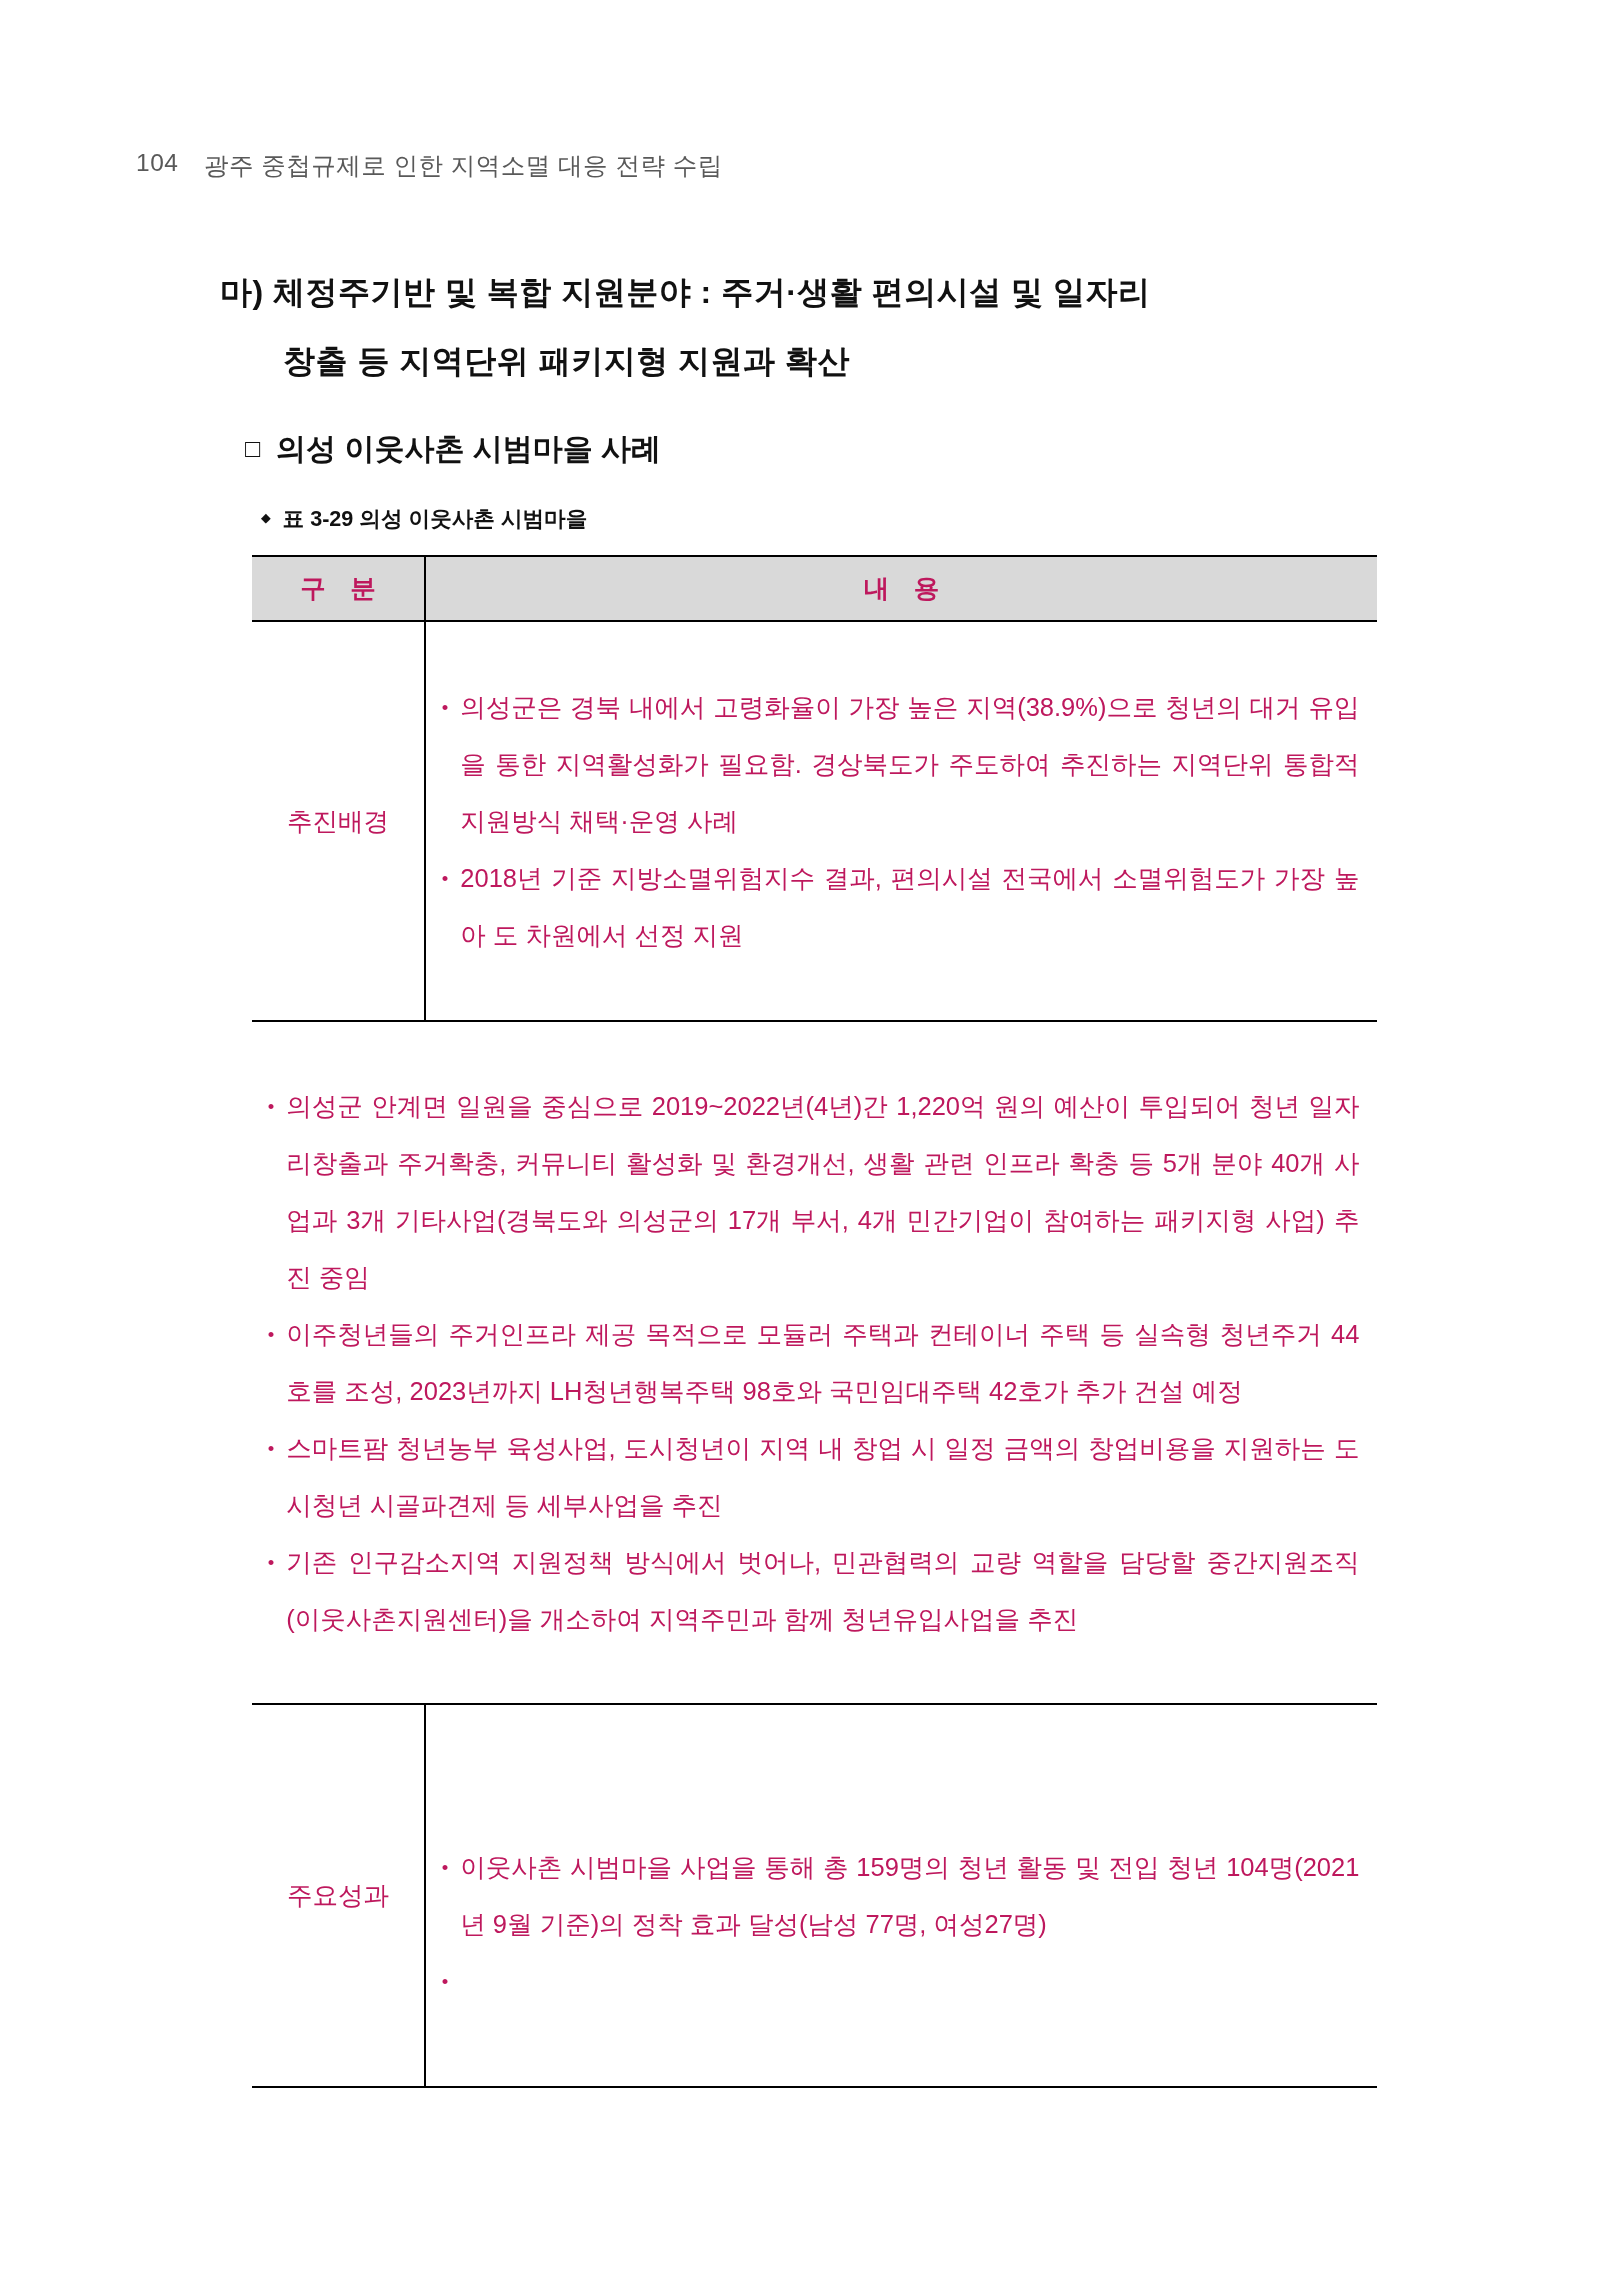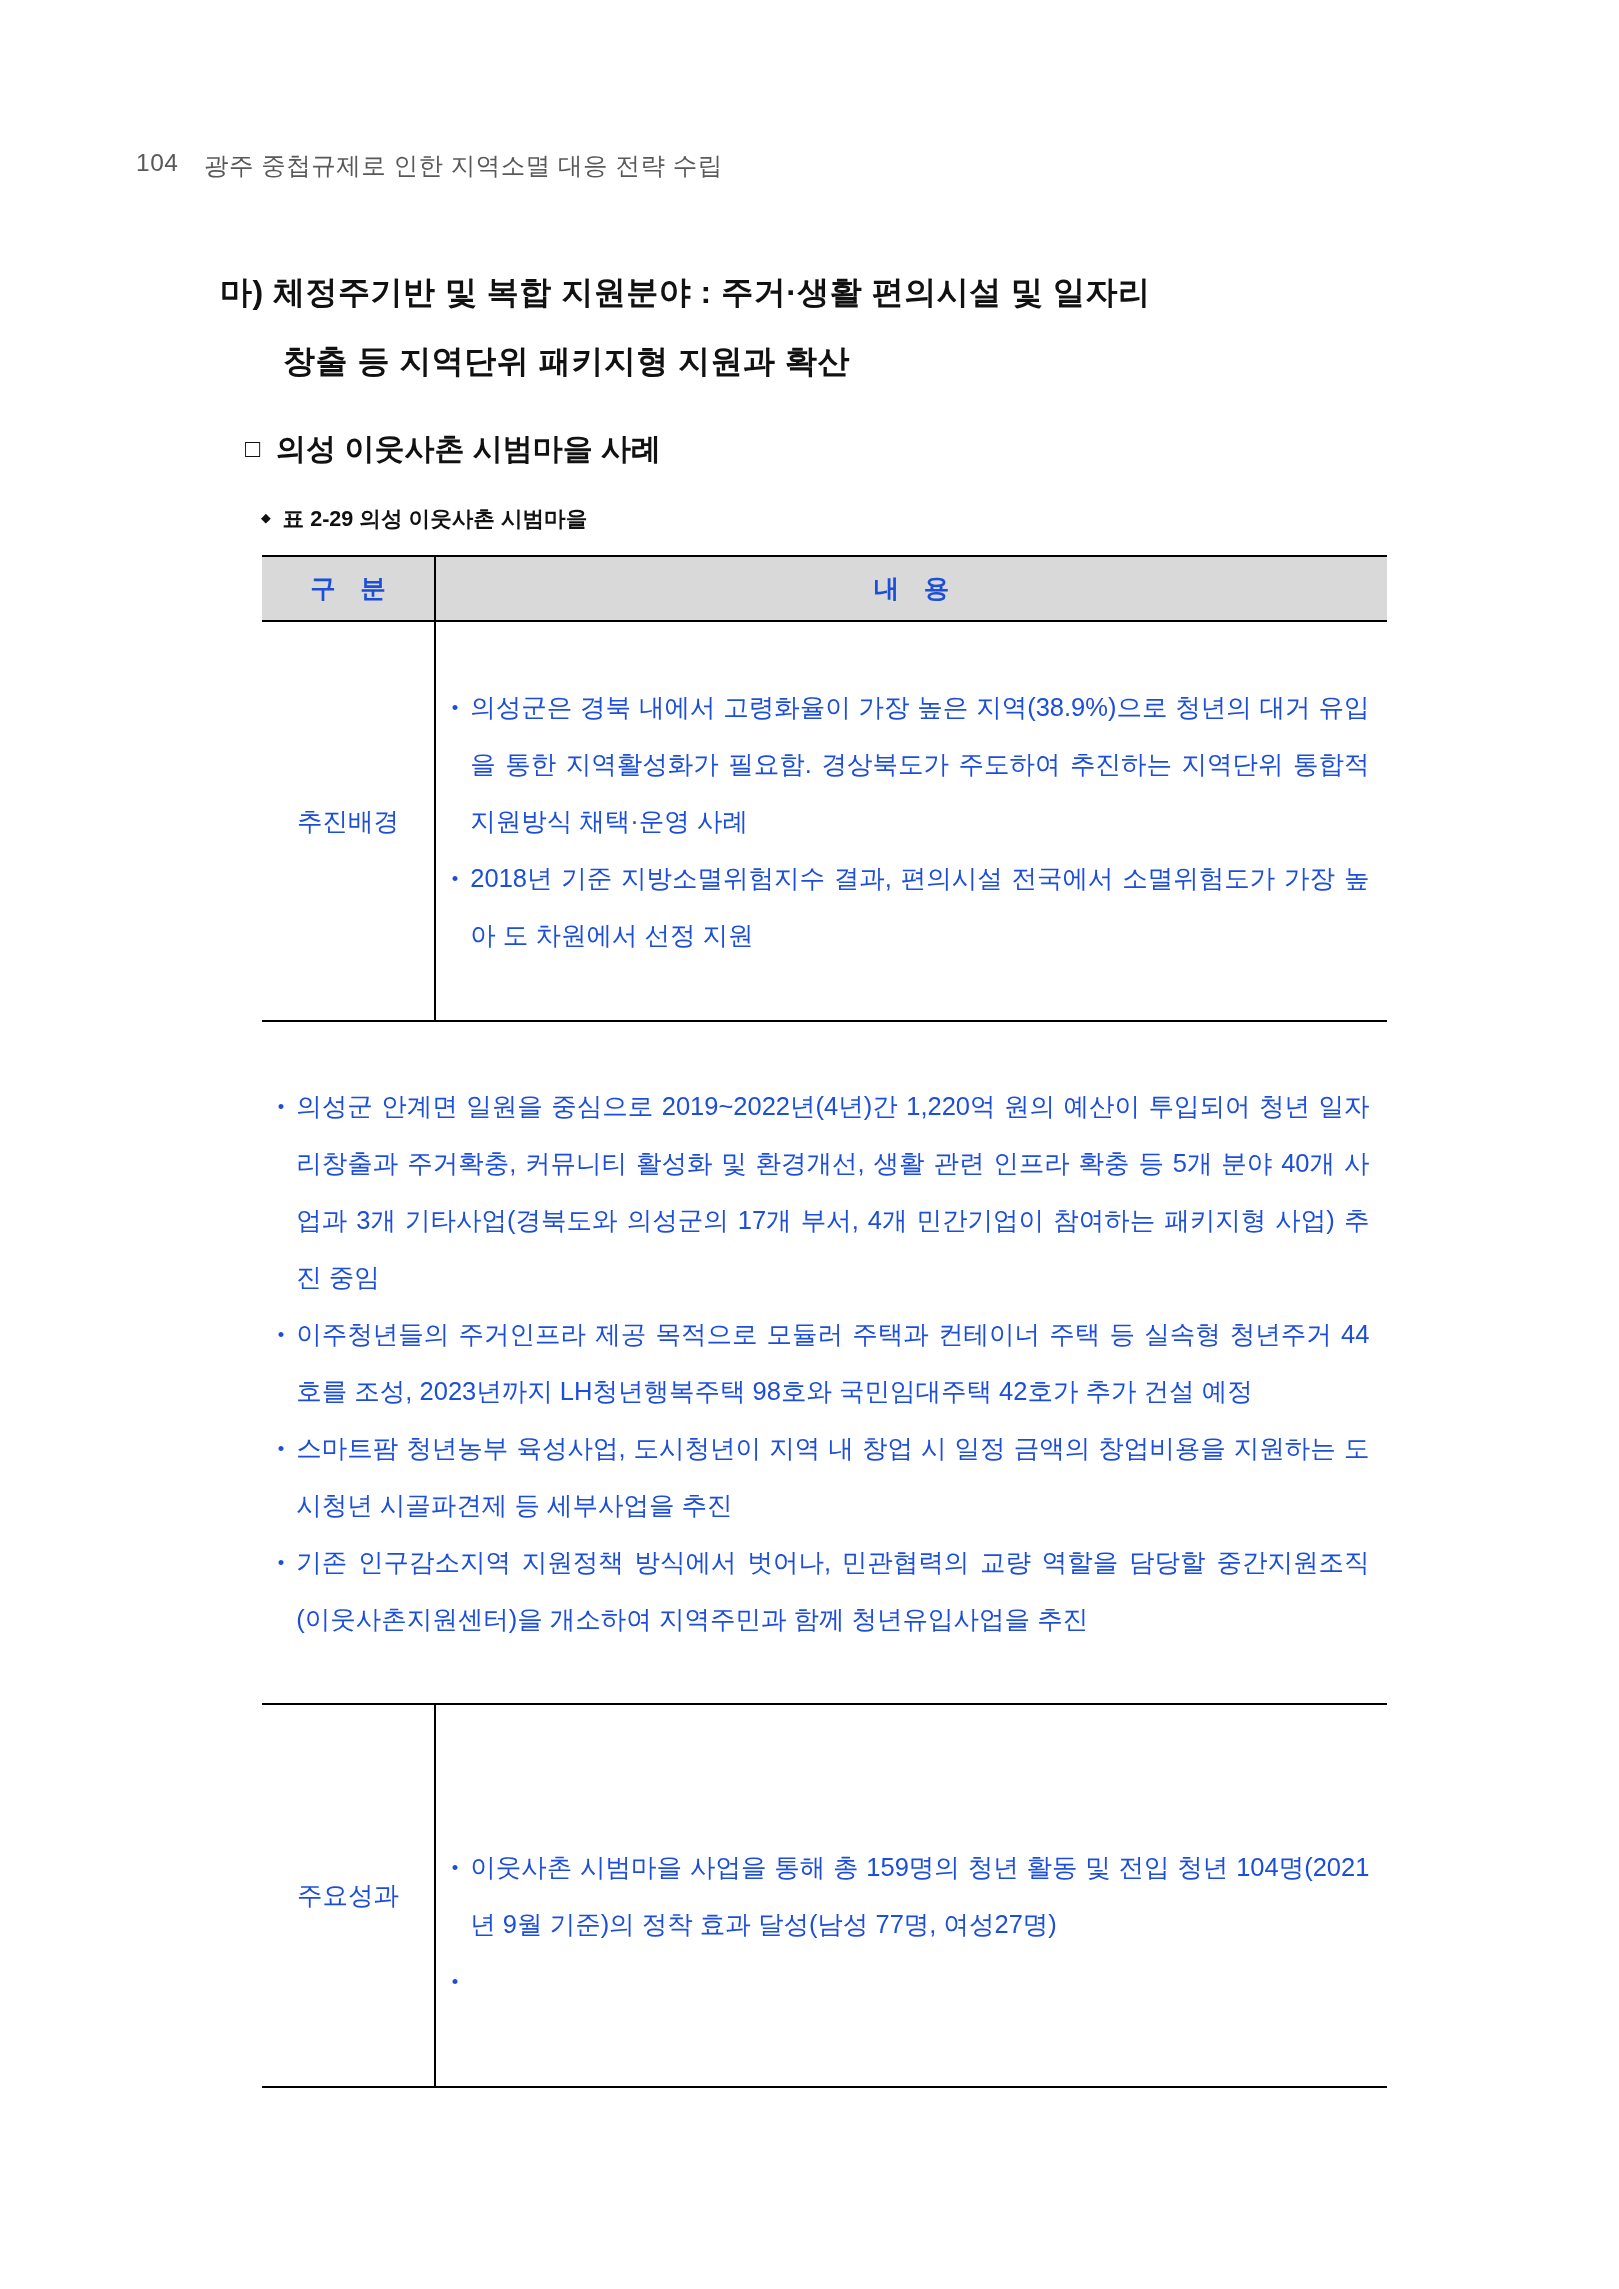--- a/index.html
+++ b/index.html
@@ -69,27 +69,27 @@
     display: flex;
     align-items: center;
     gap: 11.8px;
     white-space: nowrap;
   }
   .table-caption .diamond-marker { font-size: 12.7px; line-height: 1; }
 
   
   .doc-table {
     position: absolute;
-    left: 262px;
+    left: 252px;
     top: 555px;
     width: 1125px;
     border-top: 2.9px solid #000000;
     border-bottom: 2.9px solid #000000;
     box-sizing: border-box;
-    color: #1d4ed8;
+    color: #be185d;
   }
   .thead {
     display: flex;
     height: 65px;
     background: #d9d9d9;
     border-bottom: 2px solid #000000;
     box-sizing: border-box;
   }
   .th {
     display: flex;
@@ -162,21 +162,21 @@
     <div class="h1-line2">창출 등 지역단위 패키지형 지원과 확산</div>
   </div>
 
   <div class="h2">
     <span class="square-marker">□</span>
     <span>의성 이웃사촌 시범마을 사례</span>
   </div>
 
   <div class="table-caption">
     <span class="diamond-marker">◆</span>
-    <span>표 2-29 의성 이웃사촌 시범마을</span>
+    <span>표 3-29 의성 이웃사촌 시범마을</span>
   </div>
 
   <div class="doc-table">
 
     <div class="thead">
       <div class="th th-left">구 분</div>
       <div class="th th-right">내 용</div>
     </div>
 
     <div class="trow row-bg">

